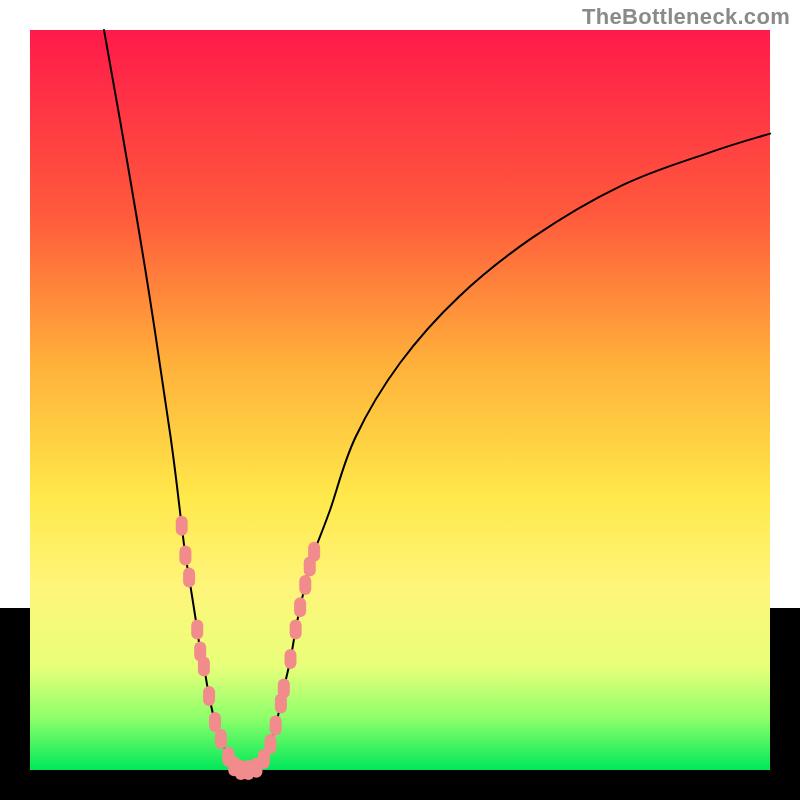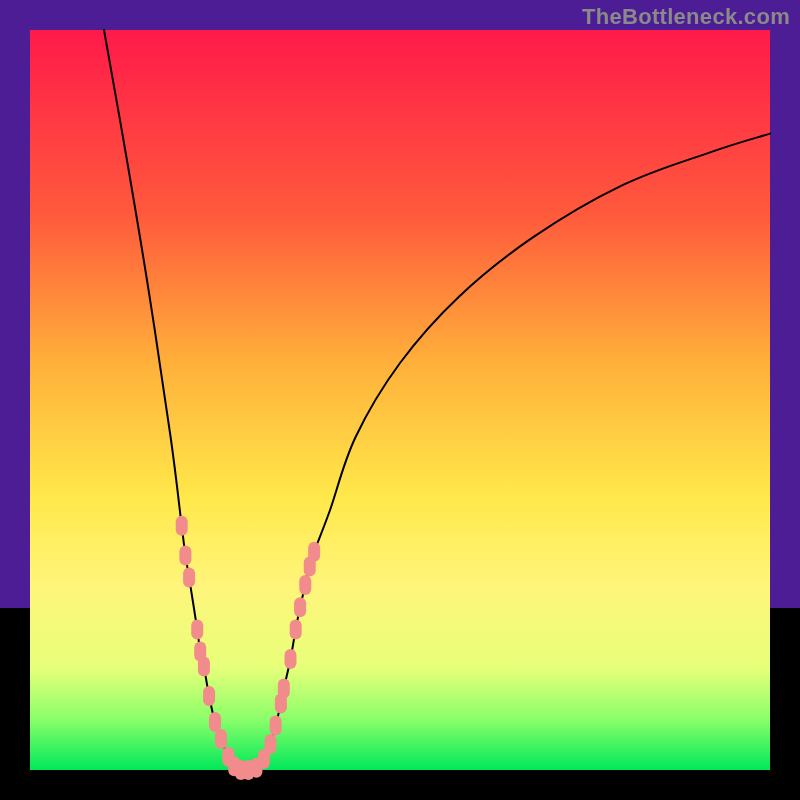--- a/index.html
+++ b/index.html
@@ -9,21 +9,21 @@
     height: 800px;
     background: #000;
     overflow: hidden;
   }
   .frame {
     position: absolute;
     top: 0;
     left: 0;
     width: 800px;
     height: 608px;
-    background: #4c1d95;
+    background: #ffffff;
   }
   .plot-area {
     position: absolute;
     top: 30px;
     left: 30px;
     width: 740px;
     height: 740px;
     background: linear-gradient(
       to bottom,
       #ff1a4a 0%,

